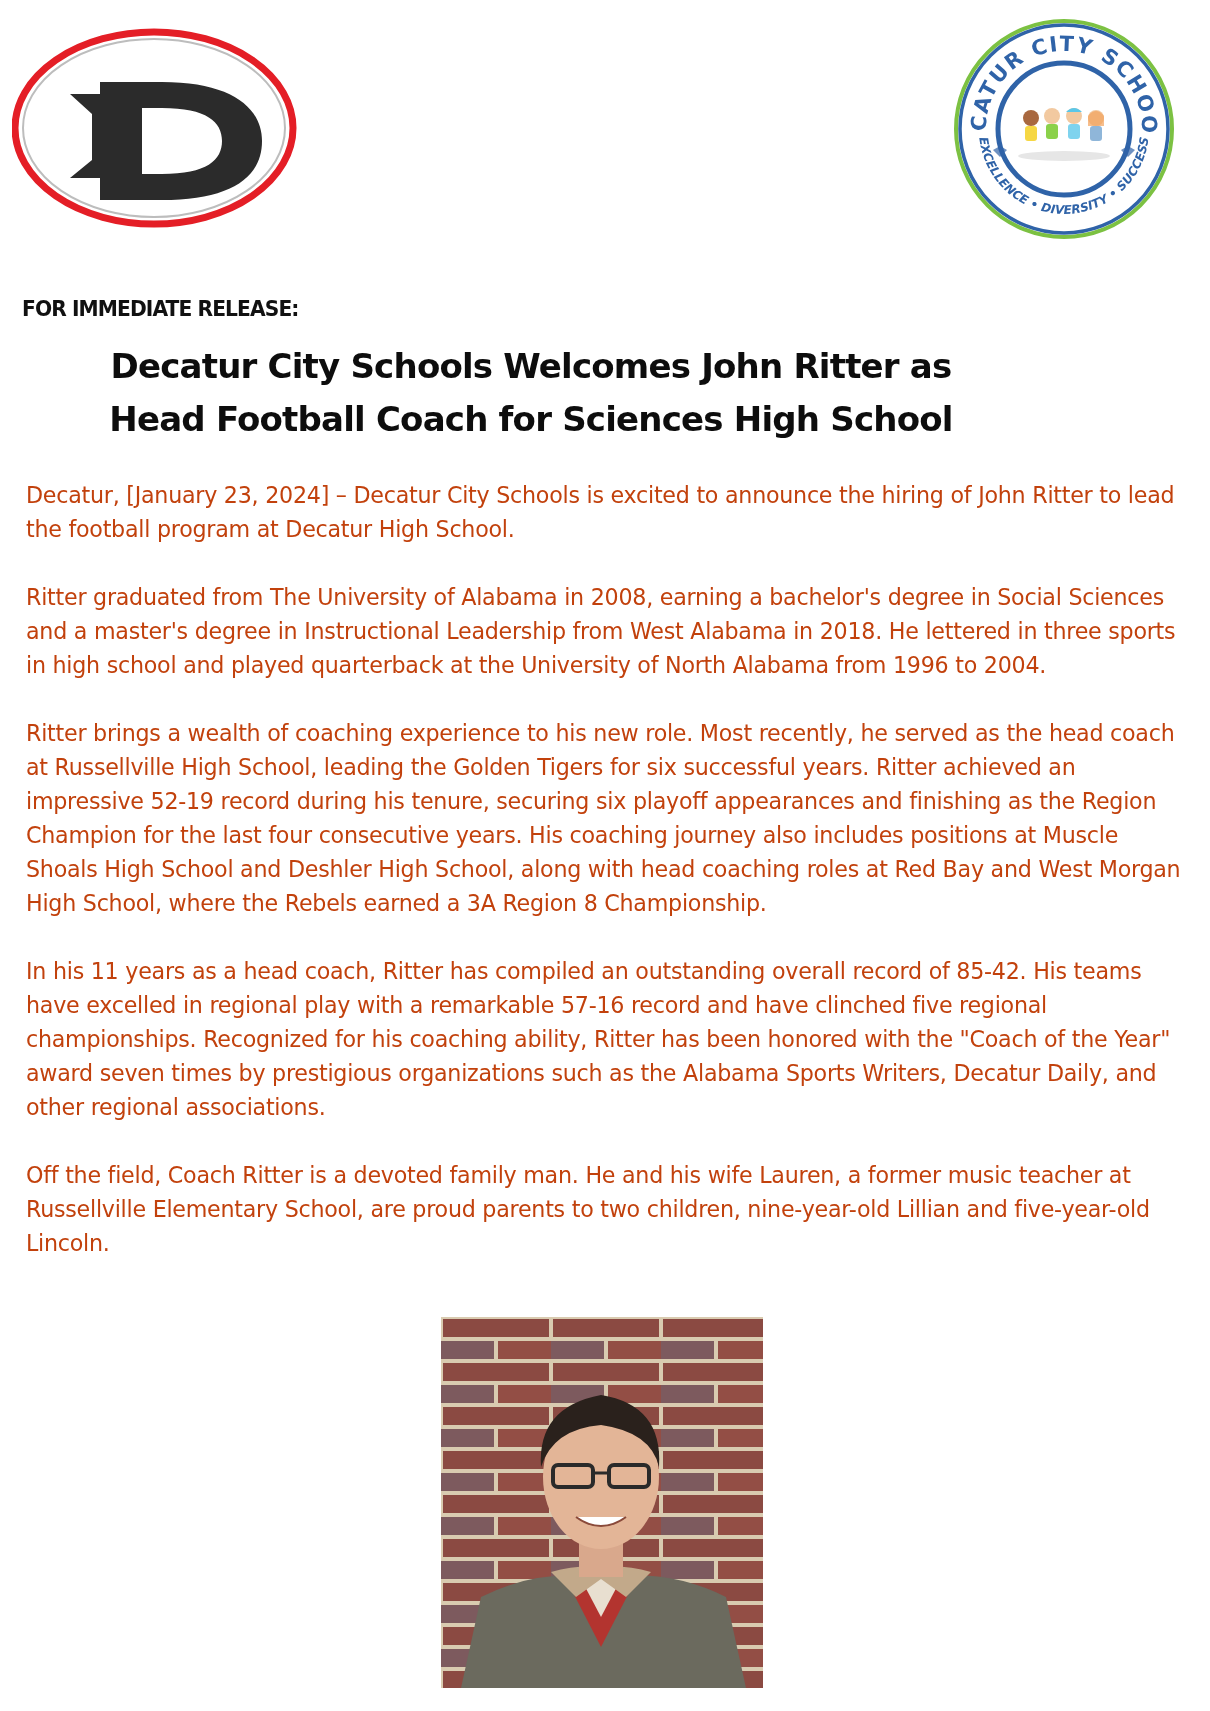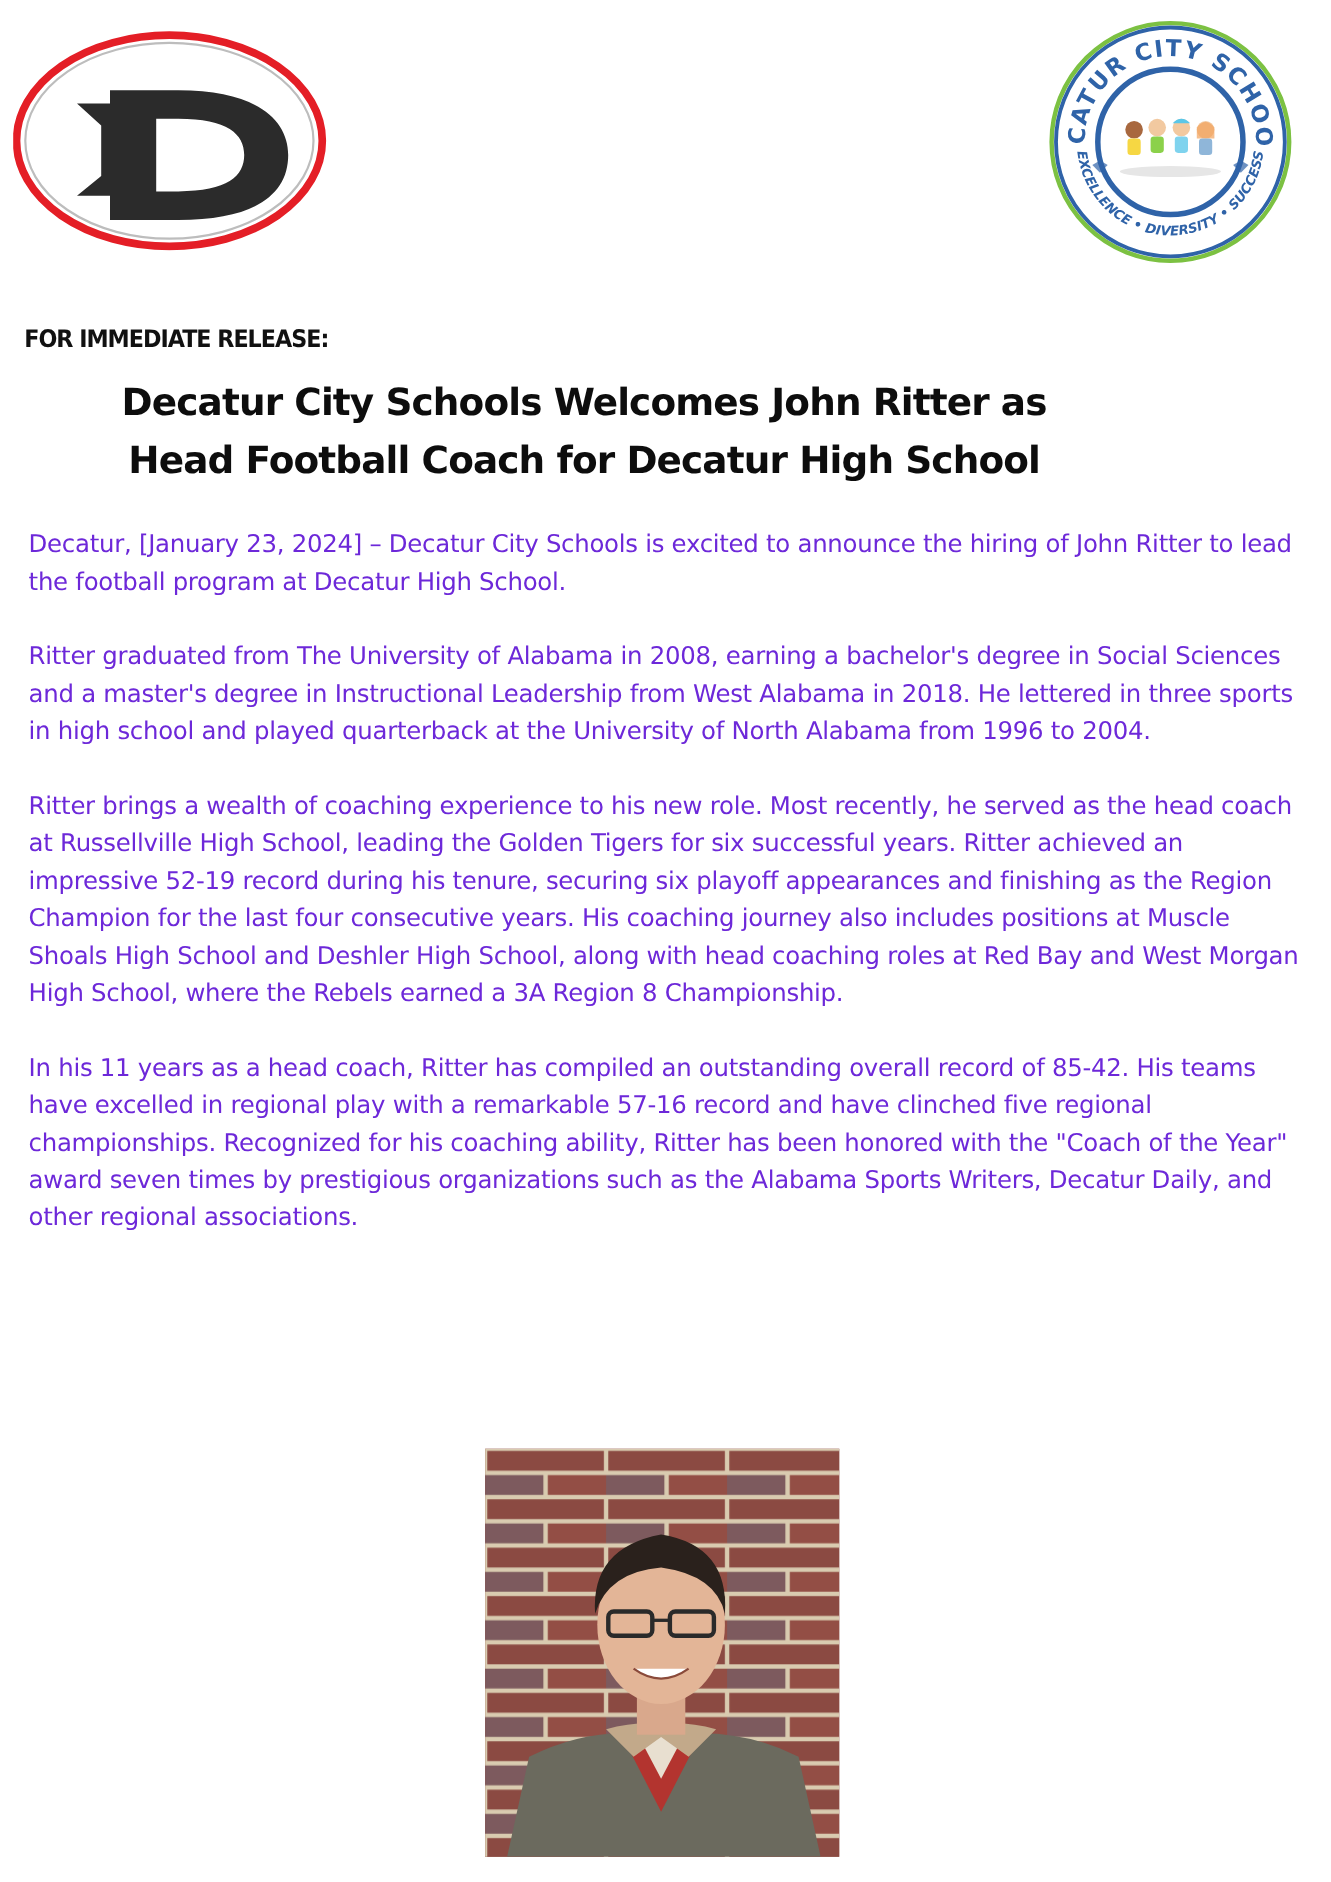--- a/index.html
+++ b/index.html
@@ -9,21 +9,21 @@
   .d-logo { position: absolute; left: 12px; top: 28px; width: 285px; height: 200px; }
 
   
   .seal { position: absolute; left: 953px; top: 18px; width: 222px; height: 222px; }
 
   .release-label { position: absolute; left: 22px; top: 296px; font-family: "DejaVu Sans", sans-serif; font-weight: bold; font-size: 22px; letter-spacing: -1px; color: #111; transform: scaleX(0.92); transform-origin: left; }
 
   .headline { position: absolute; left: 0; width: 1062px; top: 340px; text-align: center; font-family: "DejaVu Sans", sans-serif; font-weight: bold; font-size: 34px; line-height: 53px; letter-spacing: -0.8px; color: #0d0d0d; }
   .headline div { white-space: nowrap; }
 
-  .body-text { position: absolute; left: 26px; top: 478px; width: 1170px; font-family: "DejaVu Sans", sans-serif; font-size: 22.2px; line-height: 34px; color: #6d28d9; letter-spacing: -0.25px; }
+  .body-text { position: absolute; left: 26px; top: 478px; width: 1170px; font-family: "DejaVu Sans", sans-serif; font-size: 22.2px; line-height: 34px; color: #c2410c; letter-spacing: -0.25px; }
   .body-text p { margin: 0 0 34px 0; }
 
   .photo { position: absolute; left: 441px; top: 1317px; width: 322px; height: 371px; overflow: hidden; background: #8a4a3f; }
 </style>
 </head>
 <body>
 
 <svg class="d-logo" viewBox="0 0 285 200">
   <ellipse cx="142" cy="100" rx="139" ry="96" fill="#ffffff" stroke="#e41e26" stroke-width="7"></ellipse>
   <ellipse cx="142" cy="100" rx="131" ry="89" fill="none" stroke="#bdbdbd" stroke-width="2"></ellipse>
@@ -60,28 +60,29 @@
   <g fill="#2f63a8">
     <polygon points="40,132 47,128 54,132 47,139" opacity="0.7"></polygon>
     <polygon points="168,132 175,128 182,132 175,139" opacity="0.7"></polygon>
   </g>
 </svg>
 
 <div class="release-label">FOR IMMEDIATE RELEASE:</div>
 
 <div class="headline">
   <div>Decatur City Schools Welcomes John Ritter as</div>
-  <div>Head Football Coach for Decatur High School</div>
+  <div>Head Football Coach for Sciences High School</div>
 </div>
 
 <div class="body-text">
   <p>Decatur, [January 23, 2024] – Decatur City Schools is excited to announce the hiring of John Ritter to lead the football program at Decatur High School.</p>
   <p>Ritter graduated from The University of Alabama in 2008, earning a bachelor's degree in Social Sciences and a master's degree in Instructional Leadership from West Alabama in 2018. He lettered in three sports in high school and played quarterback at the University of North Alabama from 1996 to 2004.</p>
   <p>Ritter brings a wealth of coaching experience to his new role. Most recently, he served as the head coach at Russellville High School, leading the Golden Tigers for six successful years. Ritter achieved an impressive 52-19 record during his tenure, securing six playoff appearances and finishing as the Region Champion for the last four consecutive years. His coaching journey also includes positions at Muscle Shoals High School and Deshler High School, along with head coaching roles at Red Bay and West Morgan High School, where the Rebels earned a 3A Region 8 Championship.</p>
   <p>In his 11 years as a head coach, Ritter has compiled an outstanding overall record of 85-42. His teams have excelled in regional play with a remarkable 57-16 record and have clinched five regional championships. Recognized for his coaching ability, Ritter has been honored with the "Coach of the Year" award seven times by prestigious organizations such as the Alabama Sports Writers, Decatur Daily, and other regional associations.</p>
+  <p>Off the field, Coach Ritter is a devoted family man. He and his wife Lauren, a former music teacher at Russellville Elementary School, are proud parents to two children, nine-year-old Lillian and five-year-old Lincoln.</p>
 </div>
 
 <svg class="photo" viewBox="0 0 322 371">
   <defs>
     <pattern id="bricks" width="110" height="44" patternUnits="userSpaceOnUse">
       <rect width="110" height="44" fill="#d9cbb0"></rect>
       <rect x="2" y="2" width="106" height="18" fill="#8b4a42"></rect>
       <rect x="-53" y="24" width="106" height="18" fill="#7d5a5e"></rect>
       <rect x="57" y="24" width="106" height="18" fill="#934e45"></rect>
     </pattern>

